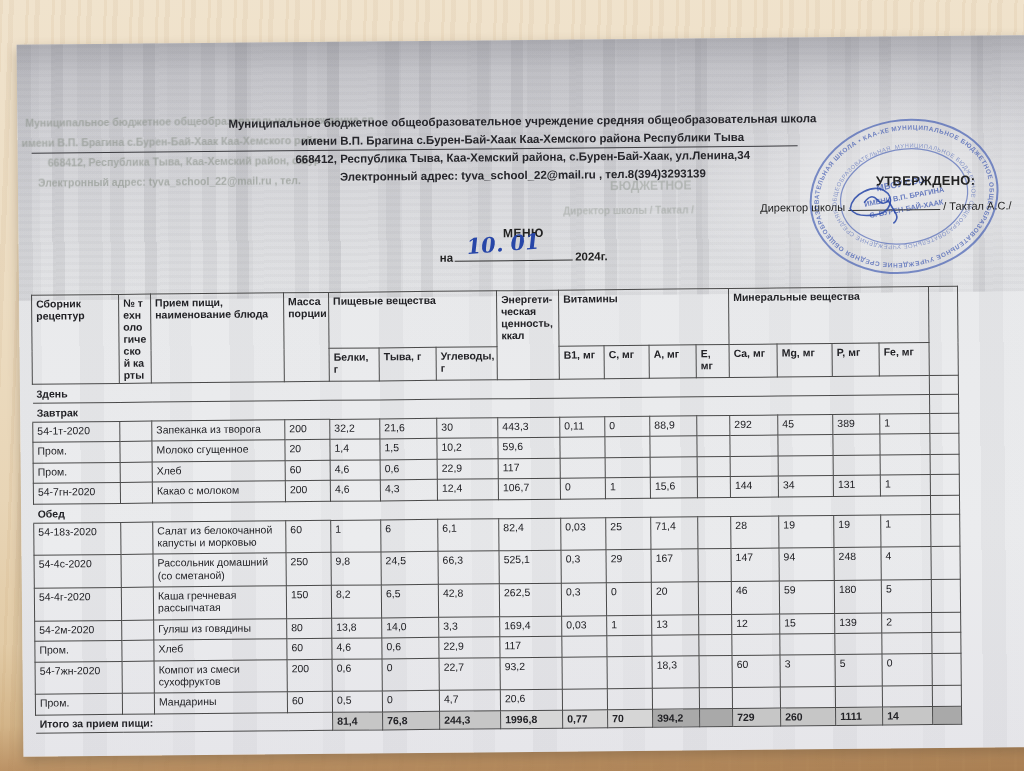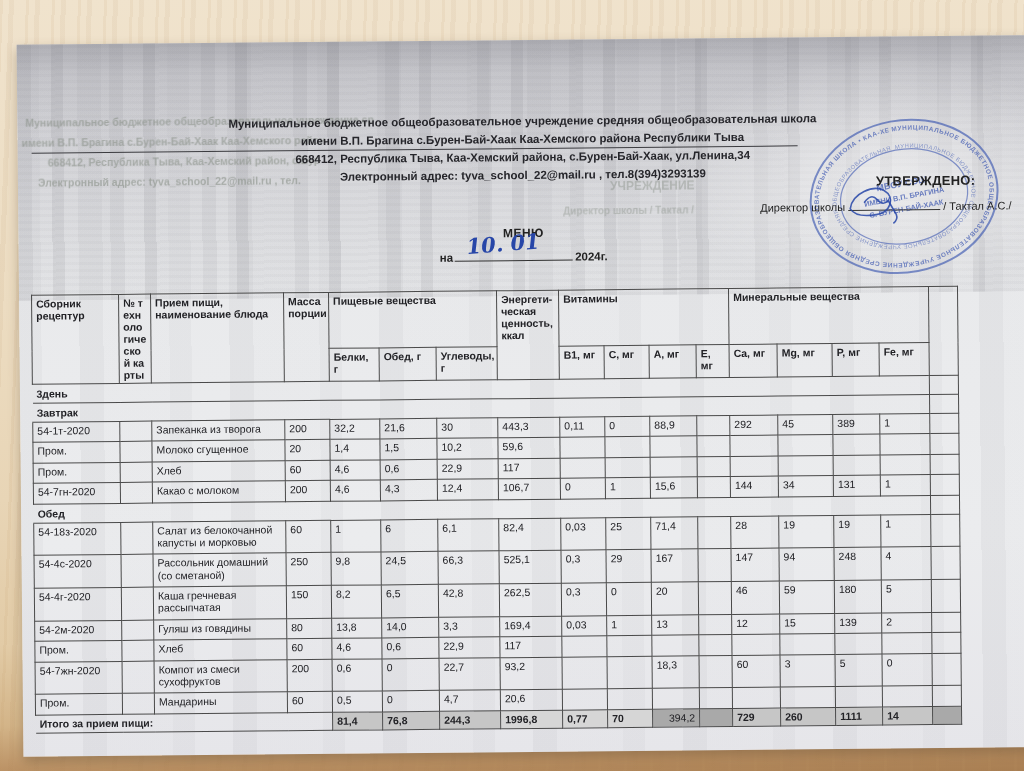--- a/index.html
+++ b/index.html
@@ -51,34 +51,34 @@
   thead td{font-weight:bold;}
   .h1 td{height:50px;}
   .h2 td{height:20px;}
   .brk{word-break:break-all;margin-top:30px;}
   .section-row td{border-left:none;border-right:none;font-weight:bold;padding:3px 4px;}
   .section-row td:last-child{border-left:1px solid var(--table_line,#4a4a4a);border-right:1px solid var(--table_line,#4a4a4a);}
   .item-row td{padding:2px 4px 5px;line-height:1.18;}
   .total-row td{background:#c6c6c6;padding:2px 4px 3px;font-weight:bold;}
   .total-row td.total-label{background:transparent;font-weight:bold;border-left:none;}
   .total-row td:nth-child(5),.total-row td:nth-child(6),.total-row td:nth-child(7){background:#d6d6d6;}
-  .total-row td:nth-child(8){background:#a9a9a9;font-weight:normal;text-align:right;}
+  .total-row td:nth-child(8){background:#a9a9a9;font-weight:bold;}
   .total-row td:nth-child(9),.total-row td:nth-child(14){background:#a9a9a9;}
 </style>
 </head>
 <body>
 
 <div class="paper">
   <div class="scan-top"></div>
 
   <div class="ghost g1">Муниципальное бюджетное общеобразовательное учреждение ср</div>
   <div class="ghost g2">имени В.П. Брагина с.Бурен-Бай-Хаак Каа-Хемского район</div>
   <div class="ghost g3">668412, Республика Тыва, Каа-Хемский район, с.Бур</div>
   <div class="ghost g4">Электронный адрес: tyva_school_22@mail.ru , тел.</div>
-  <div class="ghost g-approved">УЧРЕЖДЕНИЕ</div>
+  <div class="ghost g-approved">БЮДЖЕТНОЕ</div>
   <div class="ghost g-director">Директор школы          / Тактал /</div>
 
   <div class="org">
     <div>Муниципальное бюджетное общеобразовательное учреждение средняя общеобразовательная школа</div>
     <div class="l2">имени В.П. Брагина с.Бурен-Бай-Хаак Каа-Хемского района Республики Тыва</div>
     <div>668412, Республика Тыва, Каа-Хемский района, с.Бурен-Бай-Хаак, ул.Ленина,34</div>
     <div>Электронный адрес: tyva_school_22@mail.ru , тел.8(394)3293139</div>
   </div>
   <div class="rule"></div>
 
@@ -144,21 +144,21 @@
         <td rowspan="2">Прием пищи, наименование блюда</td>
         <td rowspan="2">Масса порции</td>
         <td colspan="3">Пищевые вещества</td>
         <td rowspan="2">Энергети-ческая ценность, ккал</td>
         <td colspan="4">Витамины</td>
         <td colspan="4">Минеральные вещества</td>
         <td rowspan="2"></td>
       </tr>
       <tr class="h2">
         <td>Белки, г</td>
-        <td>Обед, г</td>
+        <td>Тыва, г</td>
         <td>Углеводы, г</td>
         <td>B1, мг</td>
         <td>C, мг</td>
         <td>A, мг</td>
         <td>E, мг</td>
         <td>Ca, мг</td>
         <td>Mg, мг</td>
         <td>P, мг</td>
         <td>Fe, мг</td>
       </tr>

